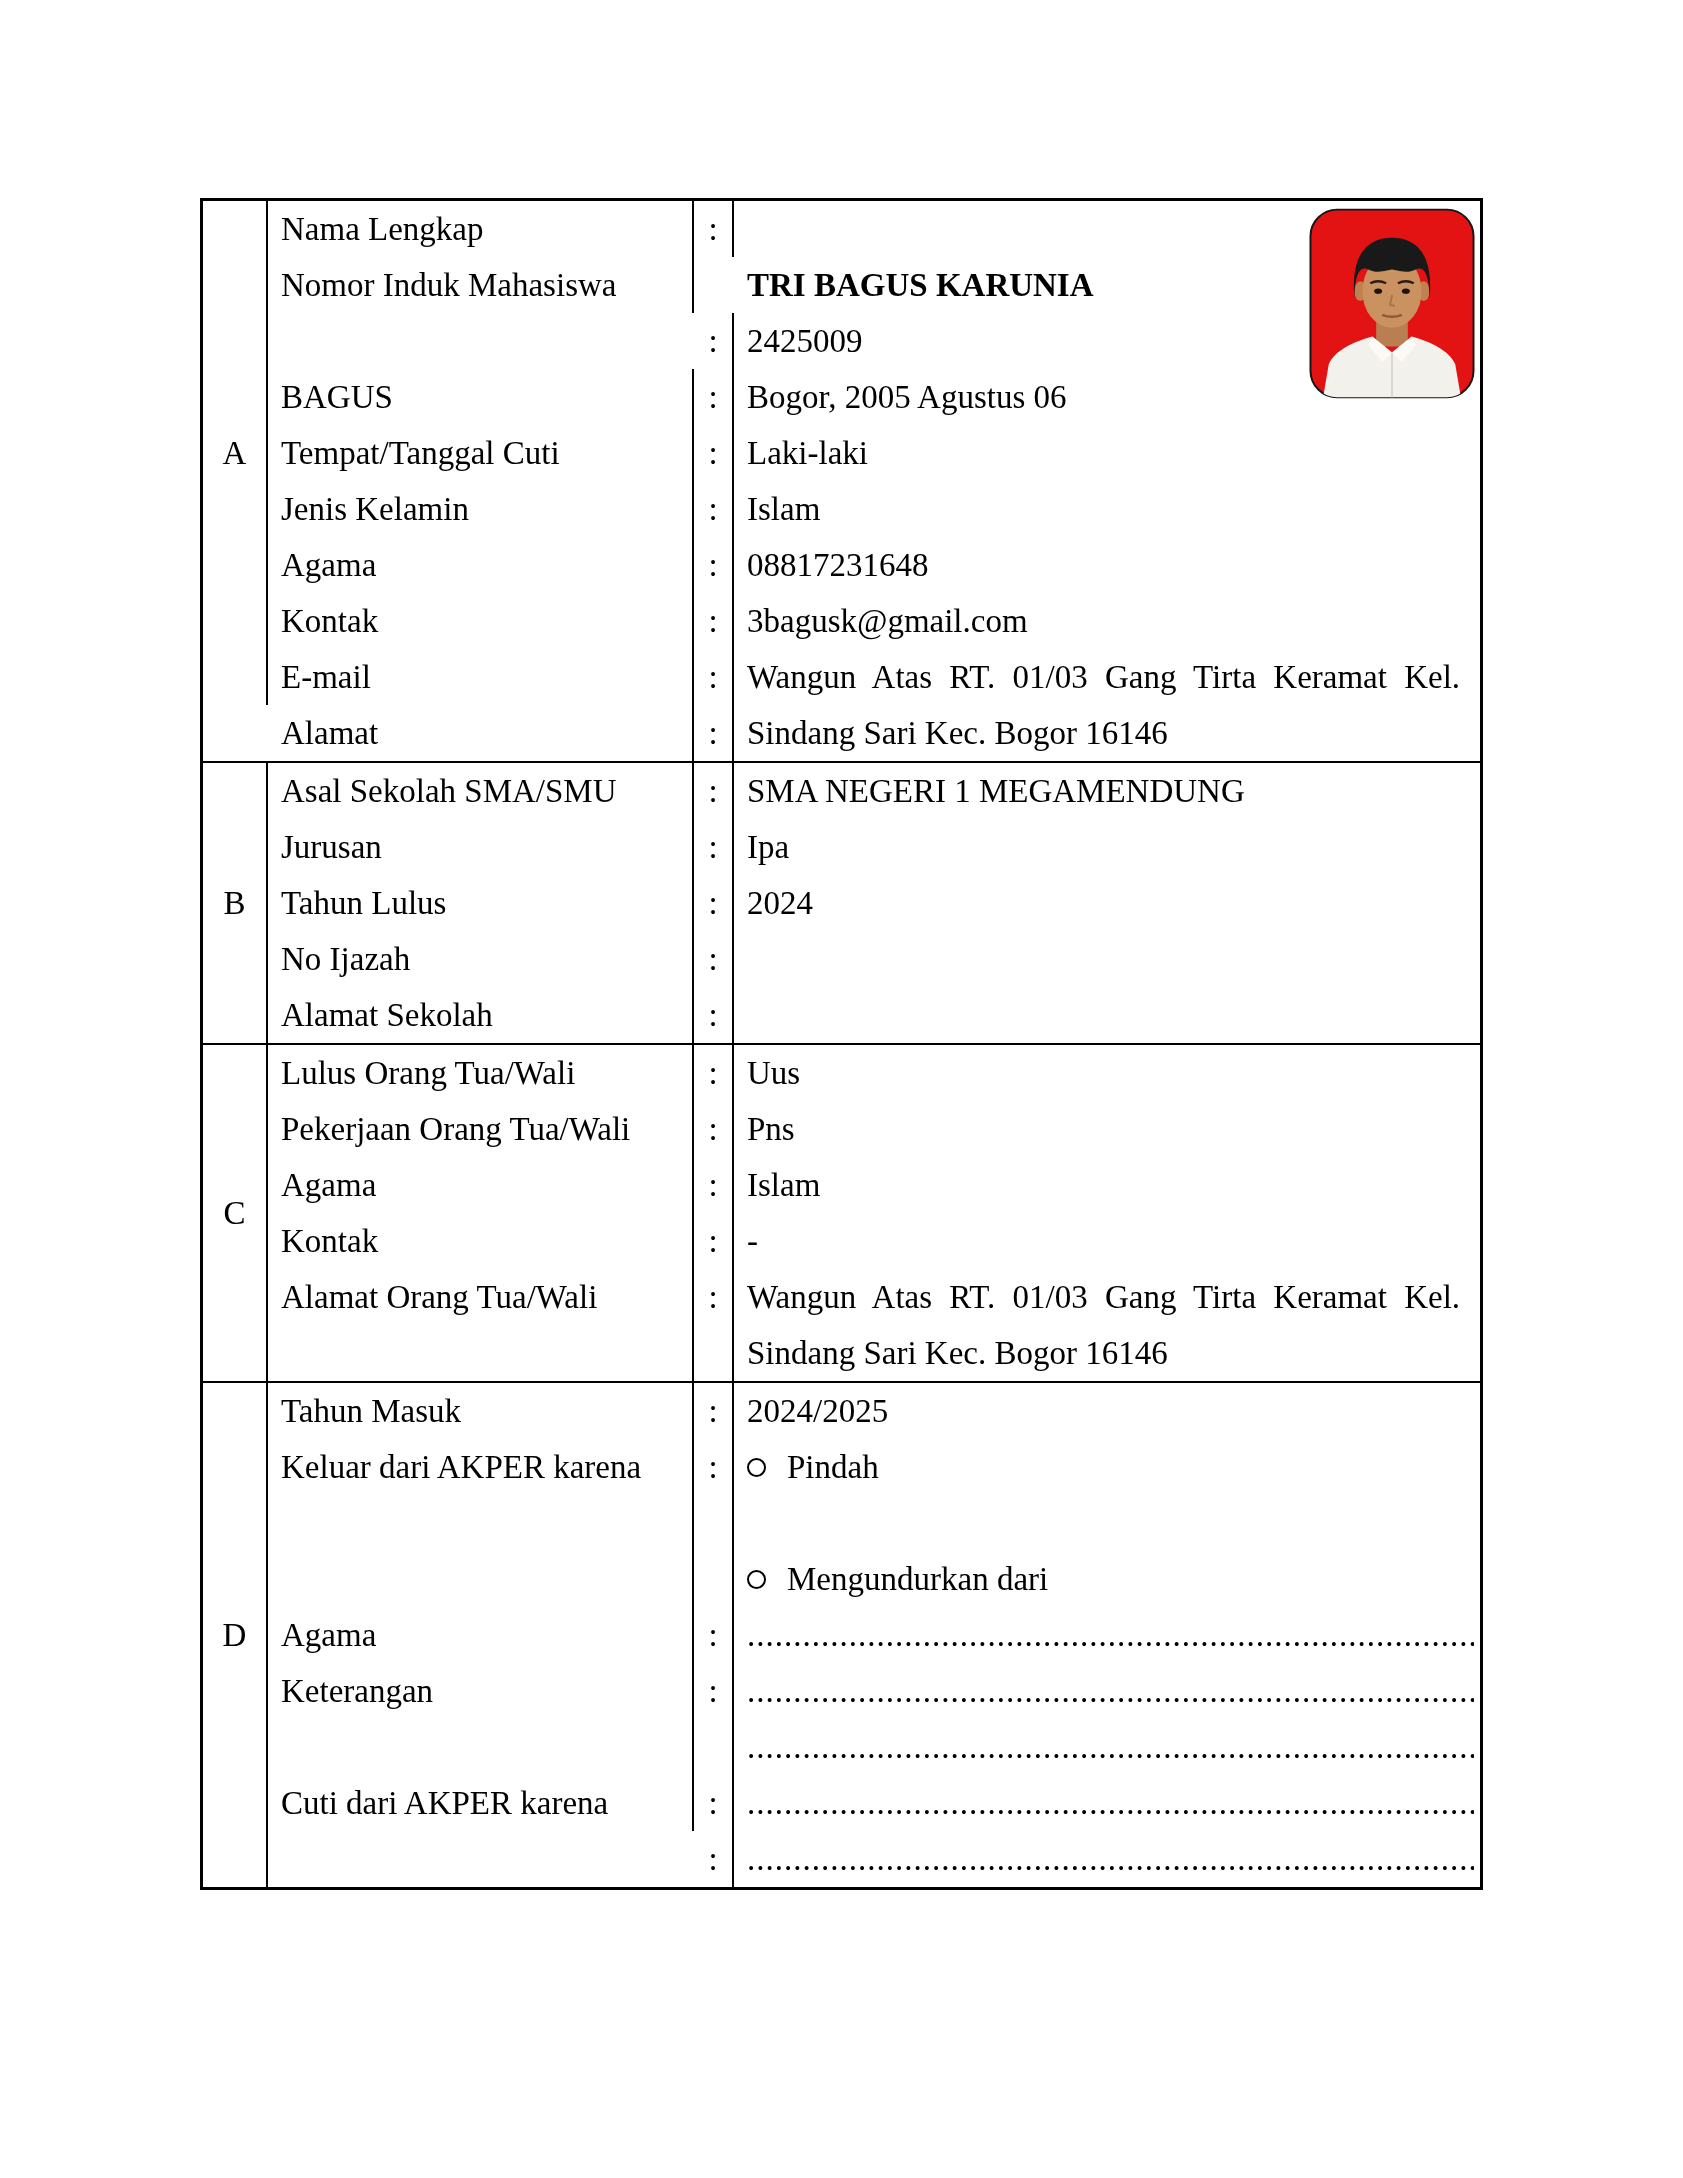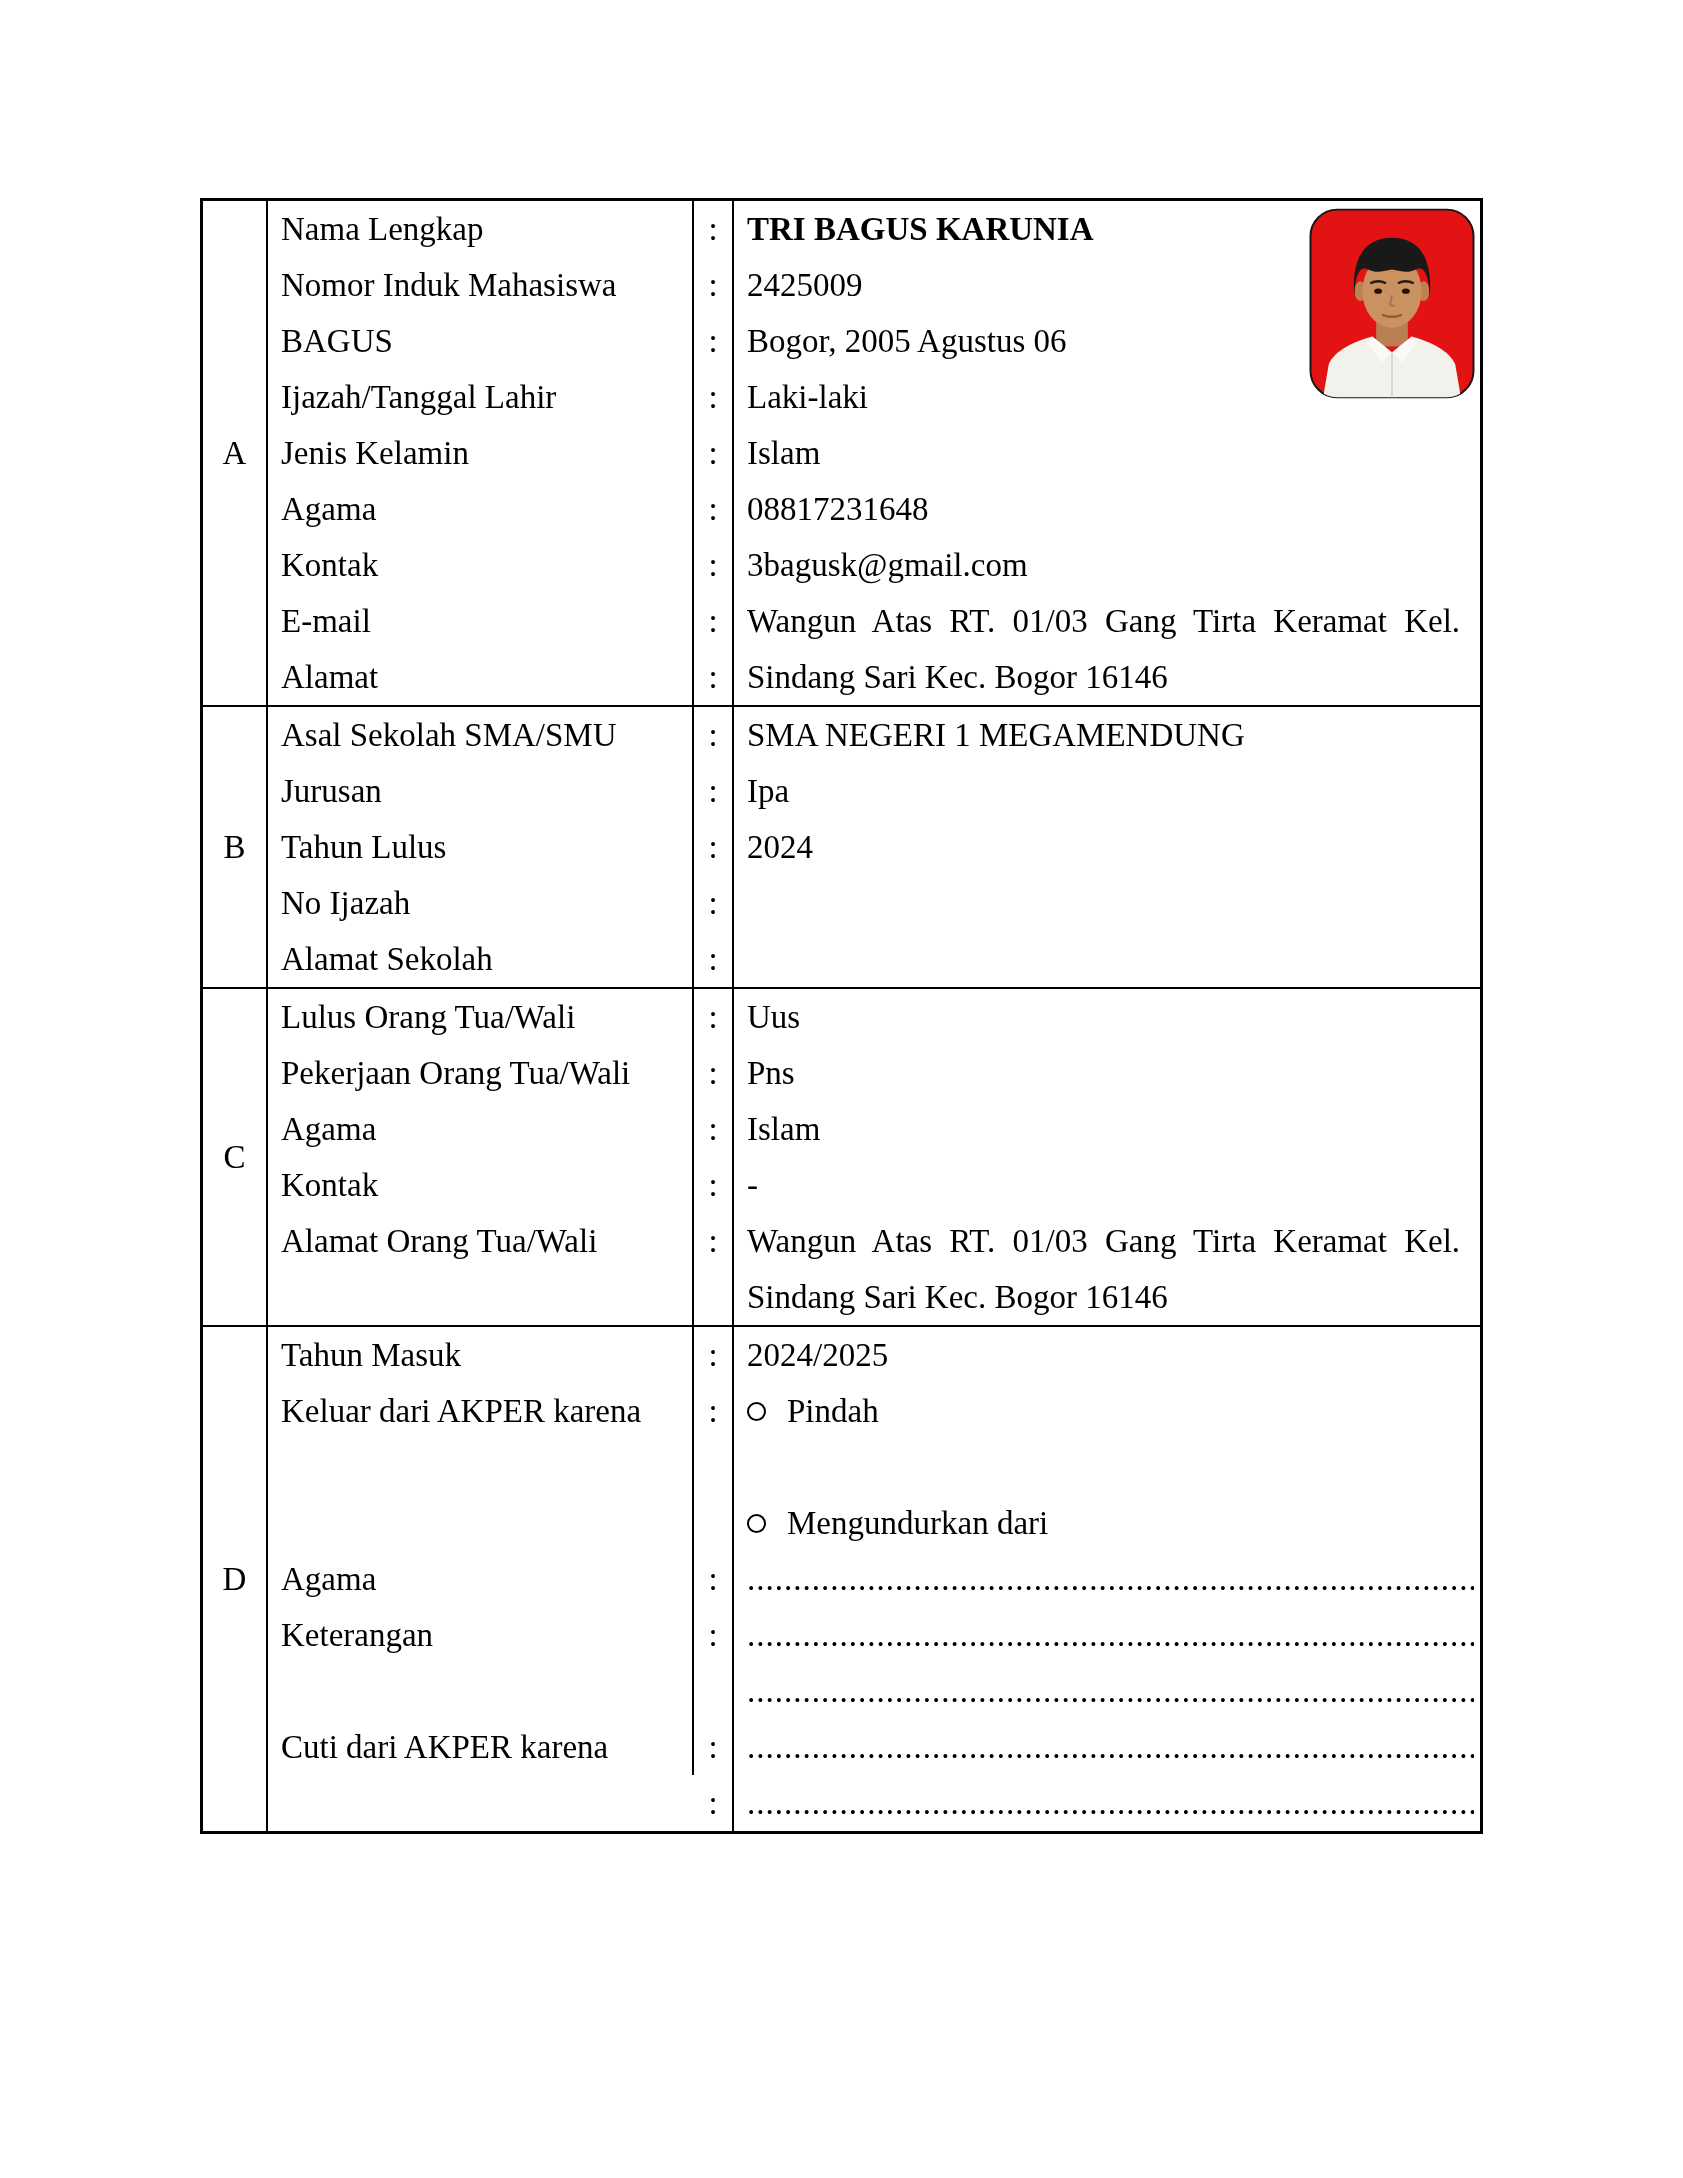--- a/index.html
+++ b/index.html
@@ -79,31 +79,31 @@
 
 <div class="page">
 
   <div class="biodata-table">
 
     <div class="section">
       <div class="cell letter span9">A</div>
 
       <div class="cell label">Nama Lengkap</div>
       <div class="cell colon">:</div>
+      <div class="cell label">Nomor Induk Mahasiswa</div>
+
       <div class="cell value bold">TRI BAGUS KARUNIA</div>
-
-      <div class="cell label">Nomor Induk Mahasiswa</div>
       <div class="cell colon">:</div>
       <div class="cell value">2425009</div>
 
       <div class="cell label">BAGUS</div>
       <div class="cell colon">:</div>
       <div class="cell value">Bogor, 2005 Agustus 06</div>
 
-      <div class="cell label">Ijazah/Tanggal Lahir</div>
+      <div class="cell label">Tempat/Tanggal Cuti</div>
       <div class="cell colon">:</div>
       <div class="cell value">Laki-laki</div>
 
       <div class="cell label">Jenis Kelamin</div>
       <div class="cell colon">:</div>
       <div class="cell value">Islam</div>
 
       <div class="cell label">Agama</div>
       <div class="cell colon">:</div>
       <div class="cell value">08817231648</div>

